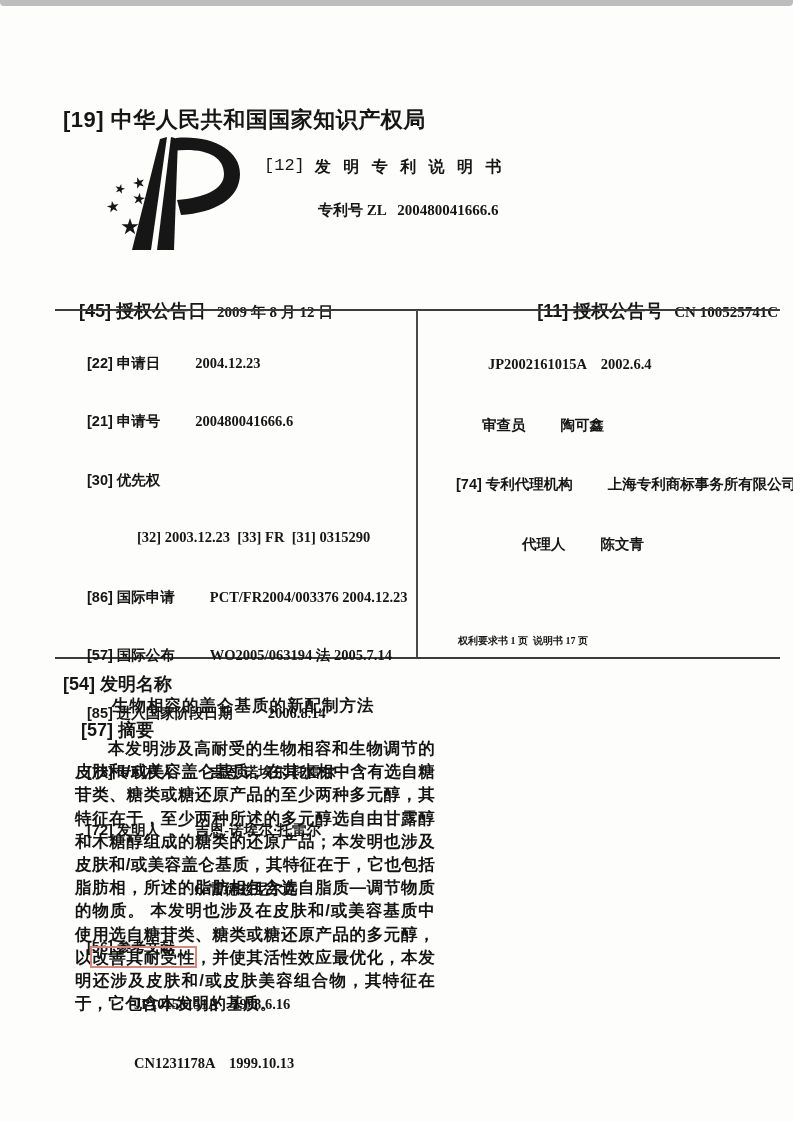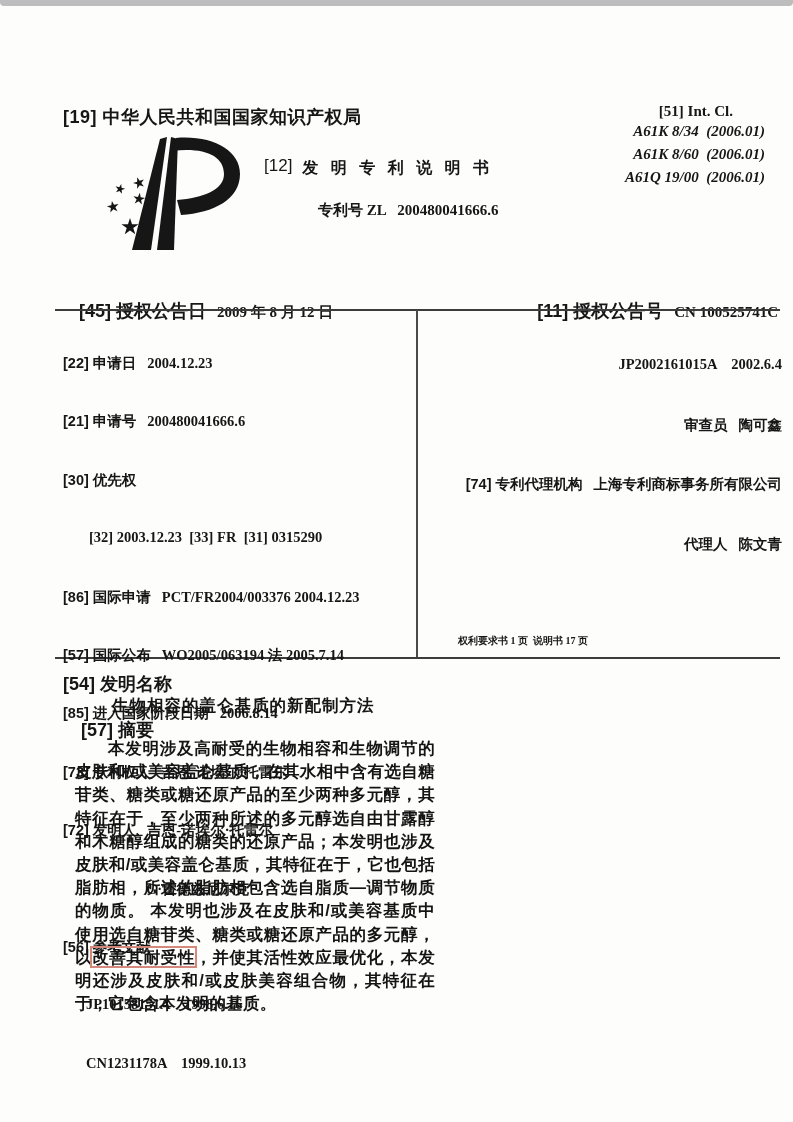--- a/index.html
+++ b/index.html
@@ -3,24 +3,24 @@
 <meta charset="utf-8">
 <style>
   html,body{margin:0;padding:0;background:#e9e9e9;}
   #page{
     position:relative;width:793px;height:1122px;margin:0 auto;
     background:#fdfdfc;color:#161616;overflow:hidden;
     font-family:"Liberation Serif","DejaVu Serif",serif;
   }
   .scan-edge{position:absolute;top:0;left:0;width:793px;height:6px;background:#bdbdbd;border-radius:0 0 4px 4px;}
   .sans{font-family:"Liberation Sans","DejaVu Sans",sans-serif;}
-  .serif{font-family:Liberation Sans, sans-serif;}
+  .serif{font-family:Liberation Mono, monospace;}
 
   
-  .office{position:absolute;left:63px;top:105px;font-weight:700;font-size:18px;letter-spacing:.5px;}
+  .office{position:absolute;left:63px;top:105px;font-weight:700;font-size:22px;letter-spacing:.5px;}
   .intcl{position:absolute;left:545px;top:103px;width:220px;text-align:right;}
   .intcl-label{font-weight:700;font-size:15px;padding-right:32px;}
   .intcl-entry{font-weight:700;font-style:italic;font-size:15px;line-height:23px;white-space:pre;}
   .doc-title{position:absolute;left:264px;top:156px;white-space:nowrap;}
   .doc-tag{font-size:17px;font-weight:400;vertical-align:2px;margin-right:10px;}
   .doc-name{font-weight:700;font-size:16px;letter-spacing:4px;}
   .patent-no{position:absolute;left:318px;top:201px;font-weight:700;font-size:15px;white-space:pre;}
 
   
   .logo{position:absolute;left:98px;top:136px;}
@@ -33,24 +33,24 @@
   .f-lbl:not(:empty){margin-right:11px;}
 
   .hline{position:absolute;left:55px;width:725px;height:2px;background:#3c3c3c;}
   .hl-1{top:309px;}
   .hl-2{top:657px;}
   .vline{position:absolute;left:416px;top:310px;width:2px;height:347px;background:#4a4a4a;}
 
   
   .bib-col{position:absolute;white-space:pre;}
   .bib-left{left:63px;top:318px;width:350px;}
-  .bib-right{left:432px;top:320px;width:350px;text-align:right;}
+  .bib-right{left:432px;top:320px;width:350px;}
   .bib-left .bib-row{height:22.4px;font-size:14.5px;}
   .bib-right .bib-row{height:23.6px;font-size:14.5px;}
-  .bib-row .f-lbl,.bib-row .f-val{font-size:inherit;}
+  .bib-row .f-lbl,.bib-row .f-val{font-size:inherit;margin-left:24px;}
   .ind8{padding-left:8px;}  .ind23{padding-left:23px;} .ind26{padding-left:26px;}
   .ind63{padding-left:63px;} .ind66{padding-left:66px;} .ind83{padding-left:83px;}
   .pages-note{position:absolute;left:458px;top:634px;font-weight:600;font-size:10px;white-space:pre;}
 
   
   .sec54{position:absolute;left:63px;top:672px;white-space:pre;}
   .inv-title{position:absolute;left:112px;top:695px;font-weight:600;font-size:16.5px;letter-spacing:1px;}
   .sec57{position:absolute;left:81px;top:718px;white-space:pre;}
   .abstract{
     position:absolute;left:63px;top:737px;width:360px;
@@ -61,26 +61,20 @@
   .hl-box{outline:2px solid #d4887c;outline-offset:0px;}
 </style>
 </head>
 <body>
 
 <div id="page">
   <div class="scan-edge"></div>
 
   <div class="office sans">[19] 中华人民共和国国家知识产权局</div>
 
-  <div class="intcl">
-    <div class="intcl-label">[51] Int. Cl.</div>
-    <div class="intcl-entry">A61K 8/34  (2006.01)</div>
-    <div class="intcl-entry">A61K 8/60  (2006.01)</div>
-    <div class="intcl-entry">A61Q 19/00  (2006.01)</div>
-  </div>
 
   <svg class="logo" width="148" height="118" viewBox="0 0 148 118" xmlns="http://www.w3.org/2000/svg">
     <defs>
       <polygon id="star" fill="#161616" points="0,-1 0.2245,-0.309 0.951,-0.309 0.3633,0.118 0.5878,0.809 0,0.382 -0.5878,0.809 -0.3633,0.118 -0.951,-0.309 -0.2245,-0.309"></polygon>
     </defs>
     <g fill="#161616">
       <polygon points="62,3 69,1 53,114 34,114"></polygon>
       <polygon points="73,1 80,3 76,114 59,114"></polygon>
       <path d="M78,2 C114,-1 142,14 142,38 C142,63 116,77 83,79 L79,64 C105,62 126,54 126,38 C126,19 105,11 74,15 Z"></path>
     </g>

